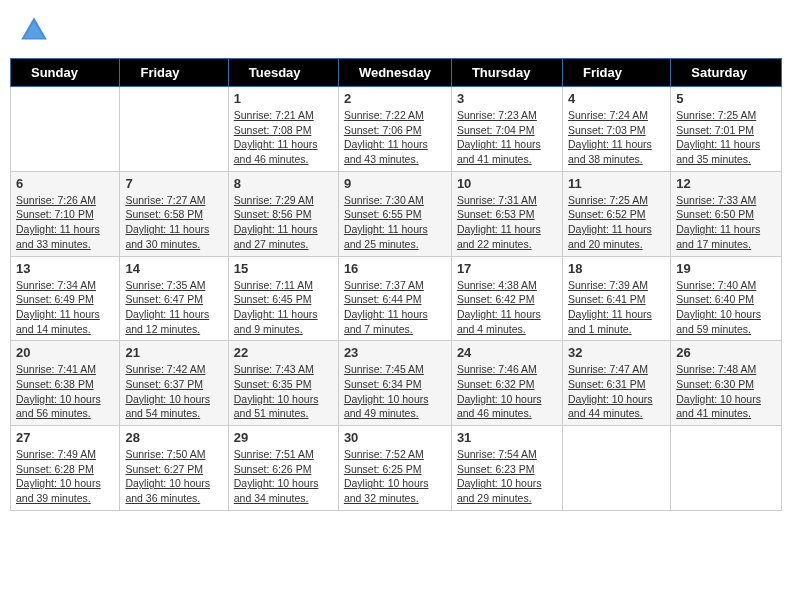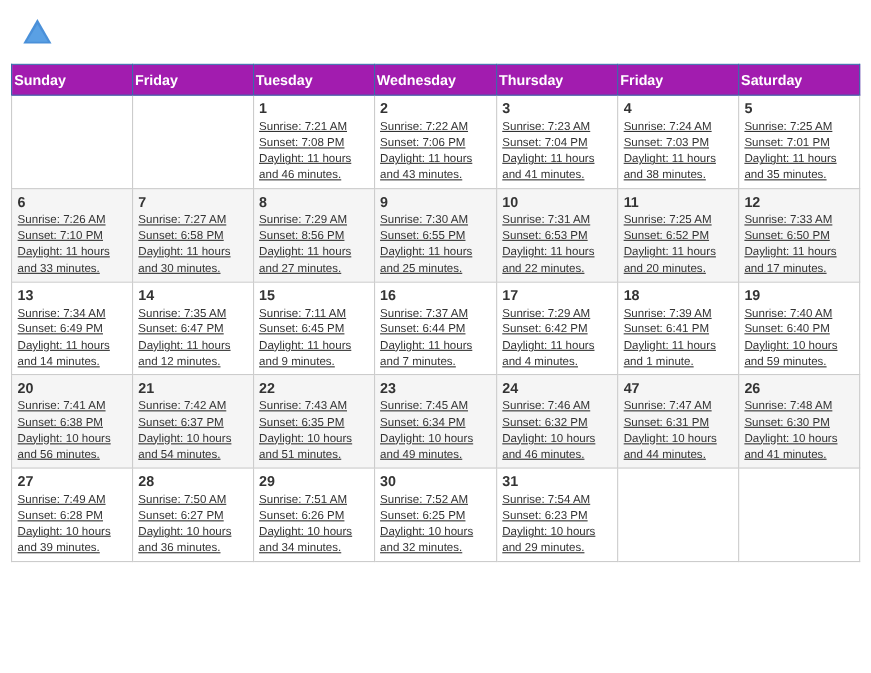--- a/index.html
+++ b/index.html
@@ -53,25 +53,25 @@
     .location {
       font-size: 15px;
       color: #555;
     }
     .calendar {
       width: 100%;
       border-collapse: collapse;
       border: 1px solid #ccc;
     }
     .calendar th {
-      background-color: #a21caf;
+      background-color: #000000;
       color: #fff;
       font-size: 13px;
       font-weight: bold;
-      padding: 6px 2px;
+      padding: 6px 20px;
       text-align: left;
       border: 1px solid #3a6aaa;
     }
     .calendar td {
       border: 1px solid #ccc;
       vertical-align: top;
       padding: 4px 5px;
       width: 113px;
       min-height: 80px;
       background: #fff;
@@ -229,21 +229,21 @@
 Daylight: 11 hours and 9 minutes.</div>
         </td>
         <td>
           <span class="day-number">16</span>
           <div class="day-info">Sunrise: 7:37 AM
 Sunset: 6:44 PM
 Daylight: 11 hours and 7 minutes.</div>
         </td>
         <td>
           <span class="day-number">17</span>
-          <div class="day-info">Sunrise: 7:29 AM
+          <div class="day-info">Sunrise: 4:38 AM
 Sunset: 6:42 PM
 Daylight: 11 hours and 4 minutes.</div>
         </td>
         <td>
           <span class="day-number">18</span>
           <div class="day-info">Sunrise: 7:39 AM
 Sunset: 6:41 PM
 Daylight: 11 hours and 1 minute.</div>
         </td>
         <td>
@@ -278,21 +278,21 @@
 Sunset: 6:34 PM
 Daylight: 10 hours and 49 minutes.</div>
         </td>
         <td>
           <span class="day-number">24</span>
           <div class="day-info">Sunrise: 7:46 AM
 Sunset: 6:32 PM
 Daylight: 10 hours and 46 minutes.</div>
         </td>
         <td>
-          <span class="day-number">47</span>
+          <span class="day-number">32</span>
           <div class="day-info">Sunrise: 7:47 AM
 Sunset: 6:31 PM
 Daylight: 10 hours and 44 minutes.</div>
         </td>
         <td>
           <span class="day-number">26</span>
           <div class="day-info">Sunrise: 7:48 AM
 Sunset: 6:30 PM
 Daylight: 10 hours and 41 minutes.</div>
         </td>

